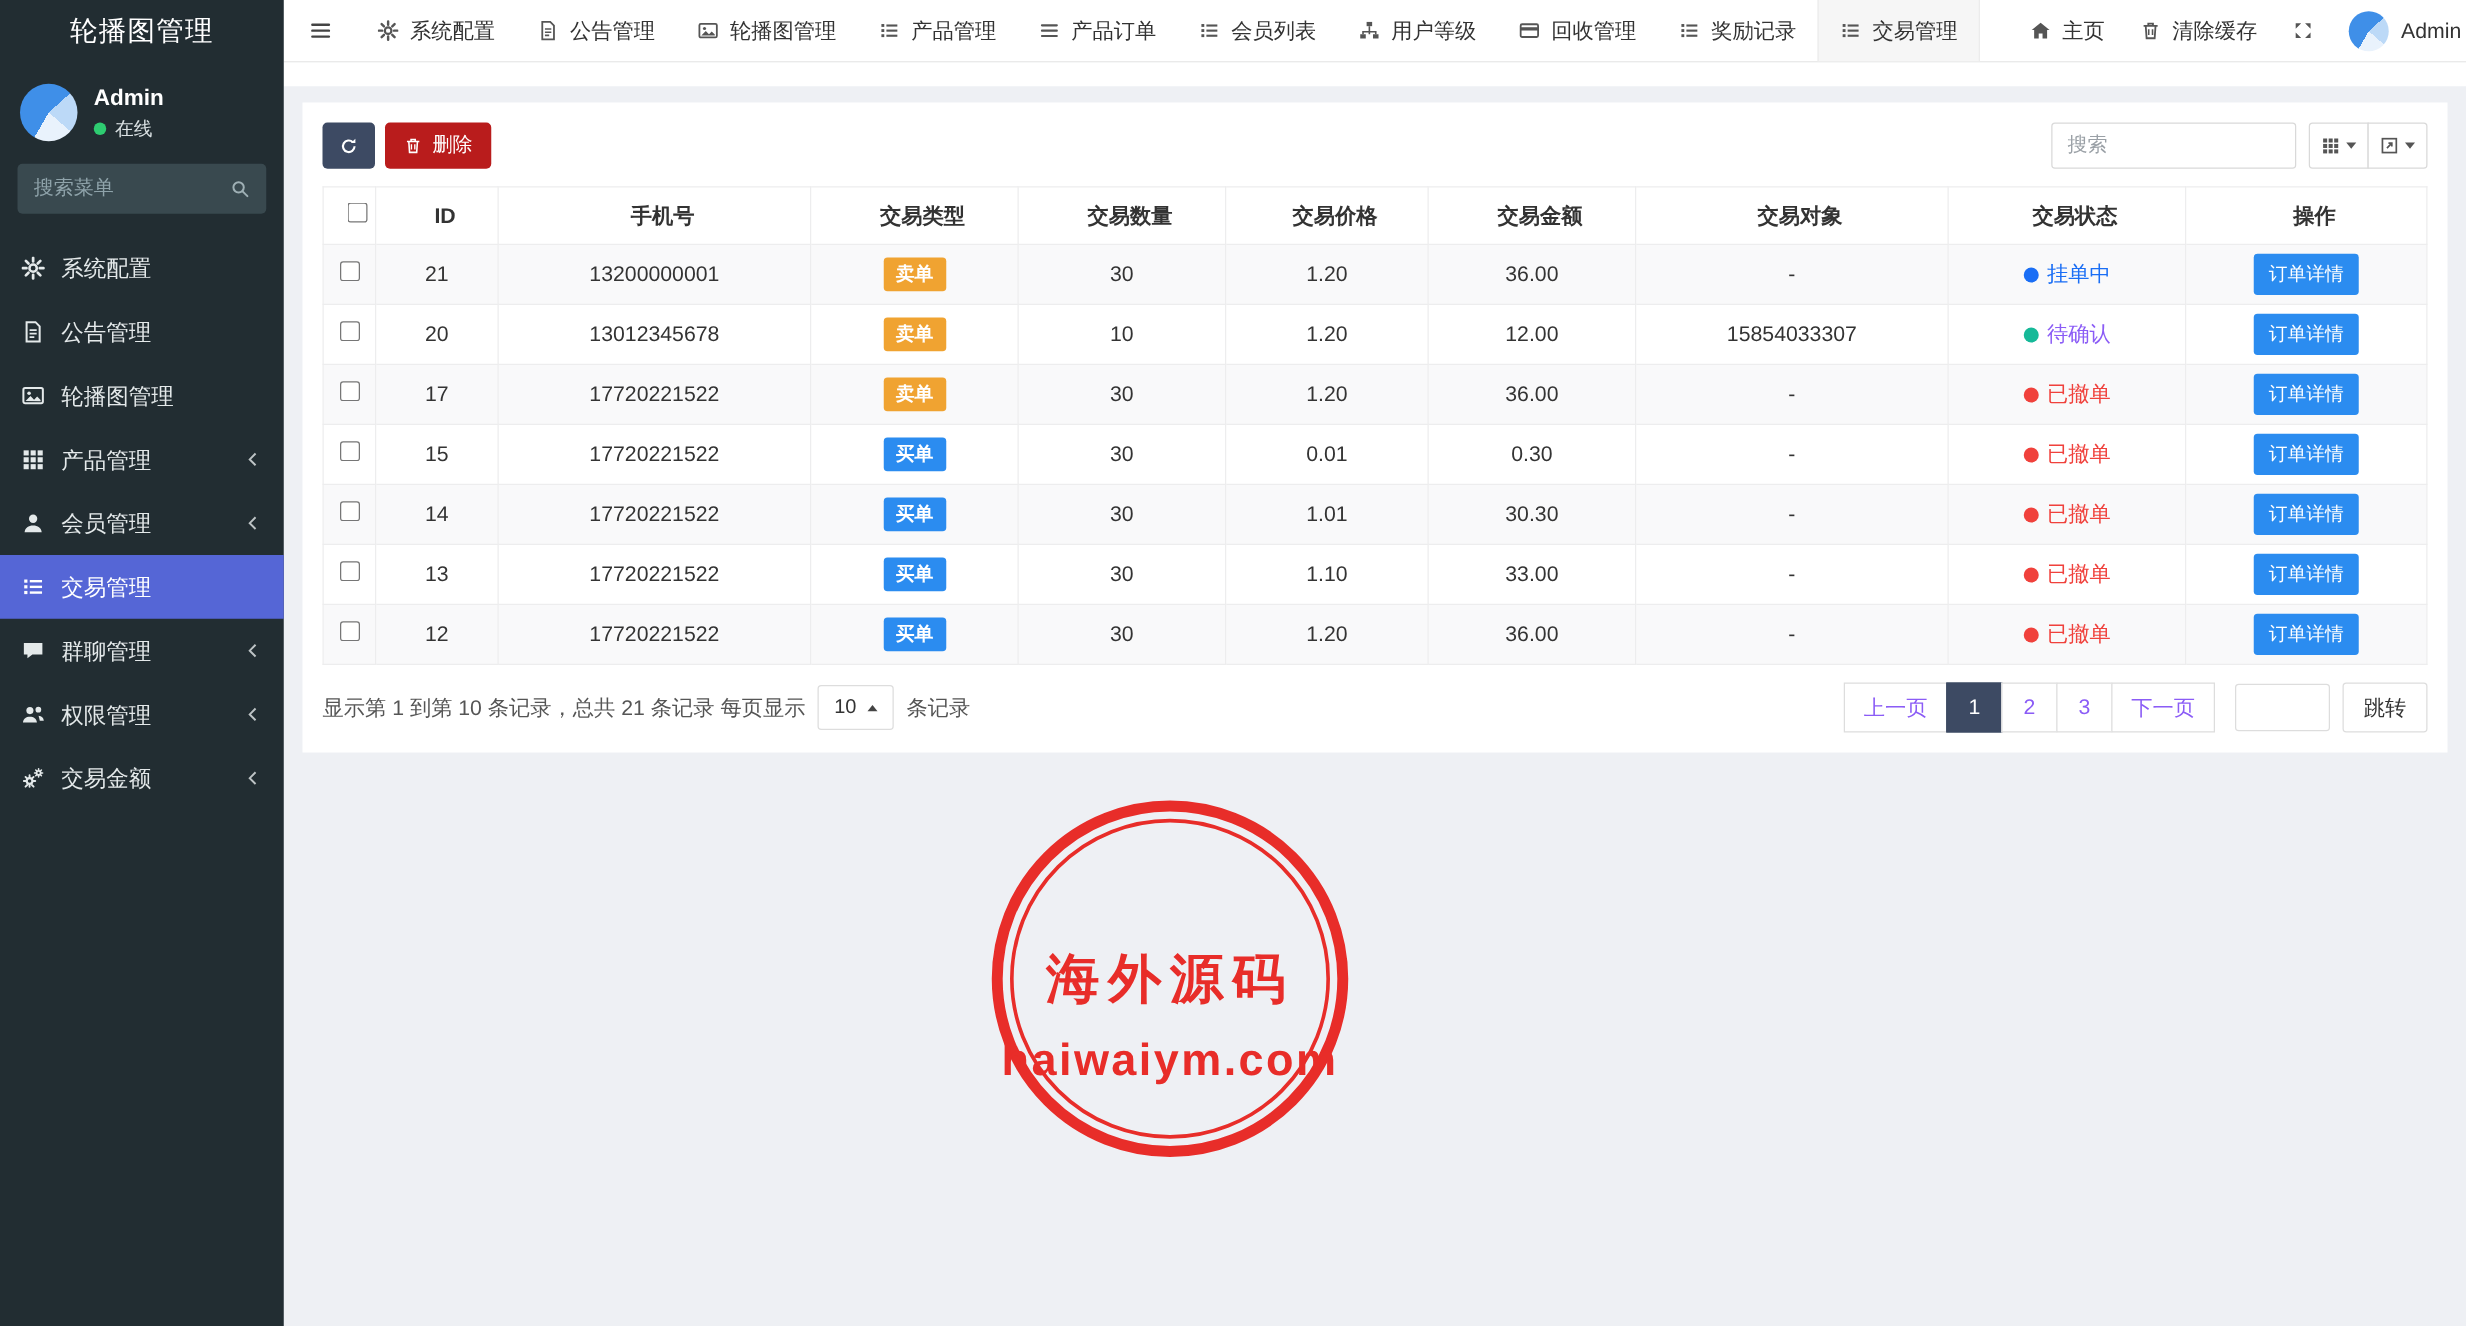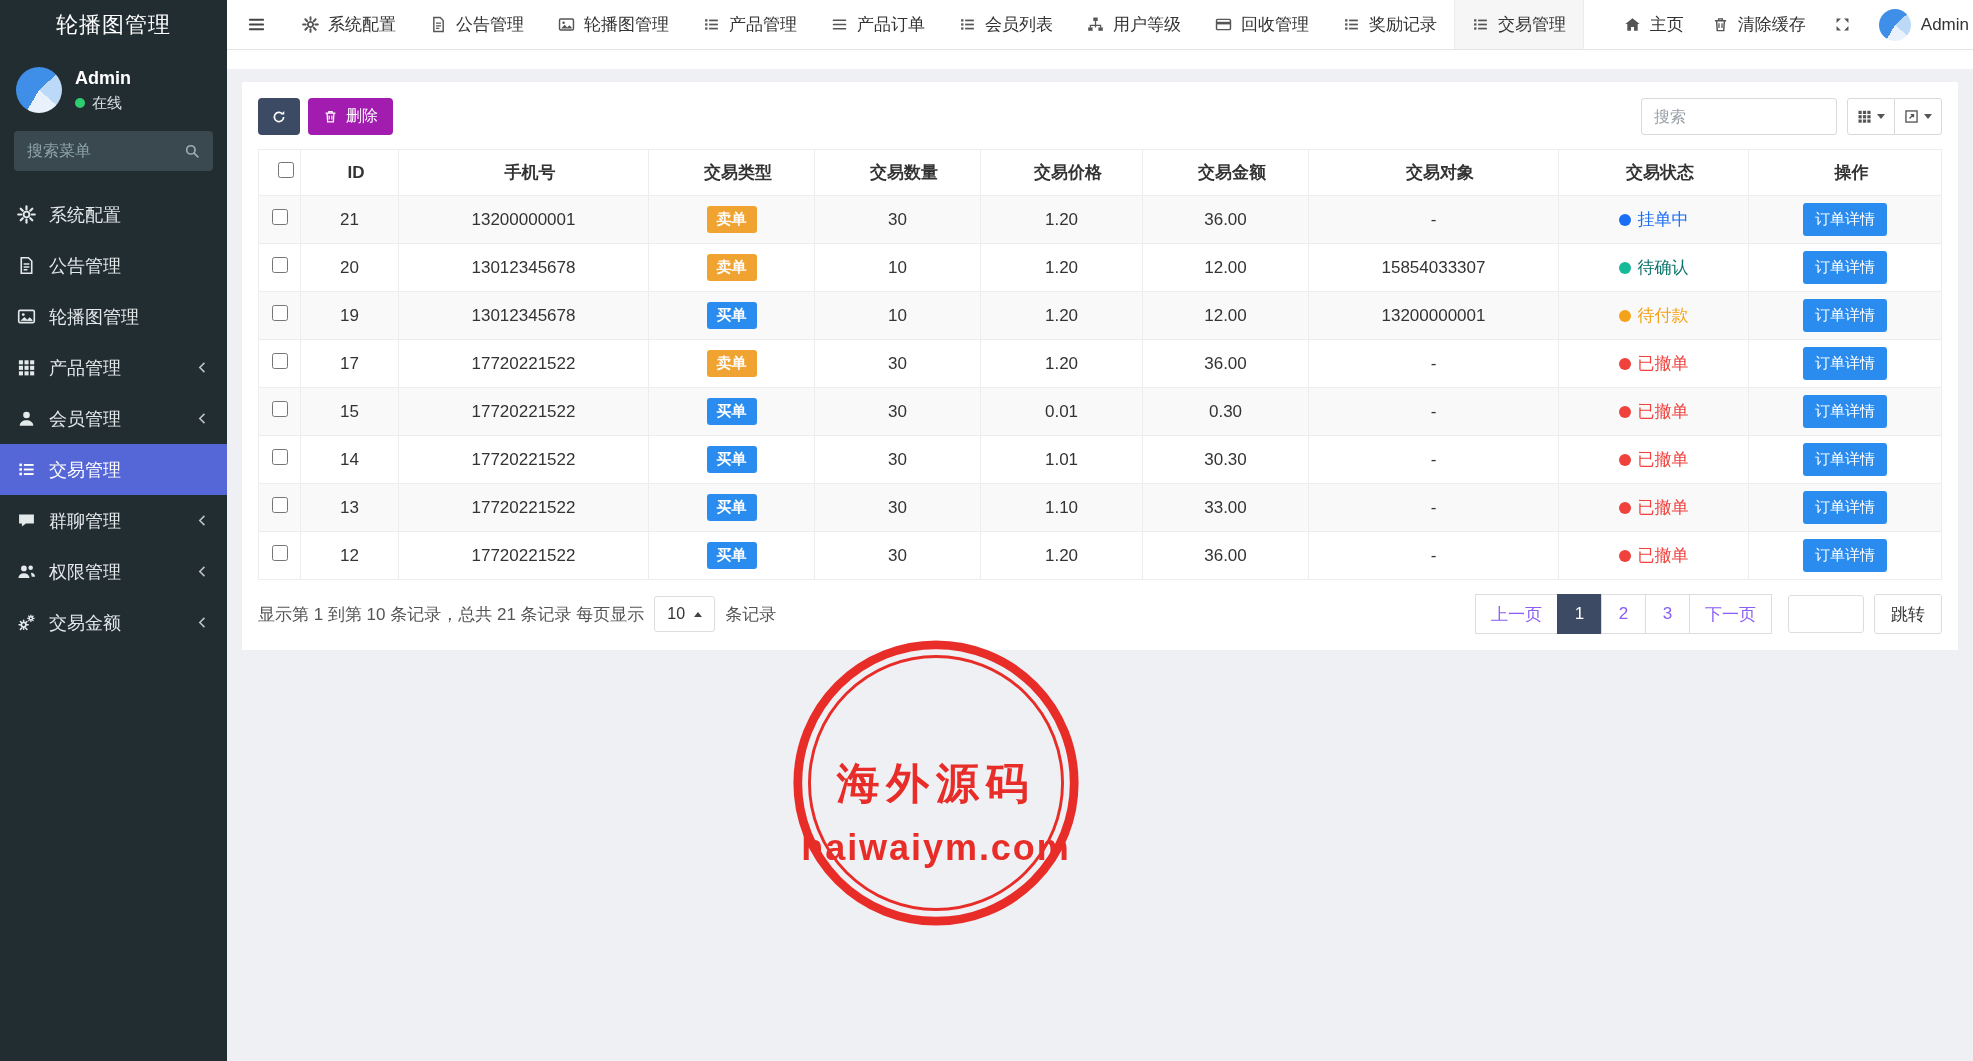--- a/index.html
+++ b/index.html
@@ -41,21 +41,21 @@
   .nav-avatar{width:32px;height:32px;border-radius:50%;background:conic-gradient(from 210deg,#3f8fe8 0 55%,#bcd9f7 55% 78%,#e9f2fc 78% 100%);flex-shrink:0;}
   .nav-user{display:flex;align-items:center;gap:10px;font-size:17px;color:#333;}
   .subbar{height:19px;background:#fff;}
 
   
   .content{padding:13px 15px 0;}
   .card{background:#fff;padding:16px;}
   .toolbar{display:flex;align-items:center;}
   .btn-refresh{width:42px;height:37px;background:var(--navy);border:none;border-radius:4px;color:#fff;display:flex;align-items:center;justify-content:center;cursor:pointer;}
   .btn-refresh .iconsvg{width:16px;height:16px;}
-  .btn-delete{height:37px;background:#a21caf;border:none;border-radius:4px;color:#fff;font-size:16px;padding:15px 15px;margin-left:8px;display:flex;align-items:center;gap:8px;cursor:pointer;}
+  .btn-delete{height:37px;background:#b91c1c;border:none;border-radius:4px;color:#fff;font-size:16px;padding:15px 15px;margin-left:8px;display:flex;align-items:center;gap:8px;cursor:pointer;}
   .btn-delete .iconsvg{width:15px;height:15px;}
   .tb-right{margin-left:auto;display:flex;align-items:center;}
   .tb-search input{width:196px;height:37px;border:1px solid #d9d9d9;border-radius:3px;padding:0 12px;font-size:16px;color:#333;outline:none;}
   .tb-search input::placeholder{color:#9aa0a6;}
   .btn-grp{display:flex;margin-left:10px;}
   .btn-tool{width:48px;height:37px;background:#fff;border:1px solid #d9d9d9;display:flex;align-items:center;justify-content:center;gap:5px;color:#555;cursor:pointer;}
   .btn-tool+.btn-tool{margin-left:-1px;}
   .btn-tool:first-child{border-radius:3px 0 0 3px;}
   .btn-tool:last-child{border-radius:0 3px 3px 0;}
   .btn-tool .iconsvg{width:15px;height:15px;}
@@ -460,33 +460,21 @@
   </tr>
             <tr>
     <td><input type="checkbox" style=""></td>
     <td>20</td>
     <td>13012345678</td>
     <td><span class="badge" style="background: rgb(240, 163, 49);">卖单</span></td>
     <td>10</td>
     <td>1.20</td>
     <td>12.00</td>
     <td>15854033307</td>
-    <td><span class="dot" style="background: rgb(22, 185, 152);"></span><span class="st-text" style="color: #0f766e;">待确认</span></td>
-    <td><button class="btn-detail">订单详情</button></td>
-  </tr>
-            <tr>
-    <td><input type="checkbox" style=""></td>
-    <td>19</td>
-    <td>13012345678</td>
-    <td><span class="badge" style="background: rgb(43, 140, 240);">买单</span></td>
-    <td>10</td>
-    <td>1.20</td>
-    <td>12.00</td>
-    <td>13200000001</td>
-    <td><span class="dot" style="background: rgb(245, 162, 27);"></span><span class="st-text" style="color: rgb(245, 162, 27);">待付款</span></td>
+    <td><span class="dot" style="background: rgb(22, 185, 152);"></span><span class="st-text" style="color: #8b5cf6;">待确认</span></td>
     <td><button class="btn-detail">订单详情</button></td>
   </tr>
             <tr>
     <td><input type="checkbox" style=""></td>
     <td>17</td>
     <td>17720221522</td>
     <td><span class="badge" style="background: rgb(240, 163, 49);">卖单</span></td>
     <td>30</td>
     <td>1.20</td>
     <td>36.00</td>

